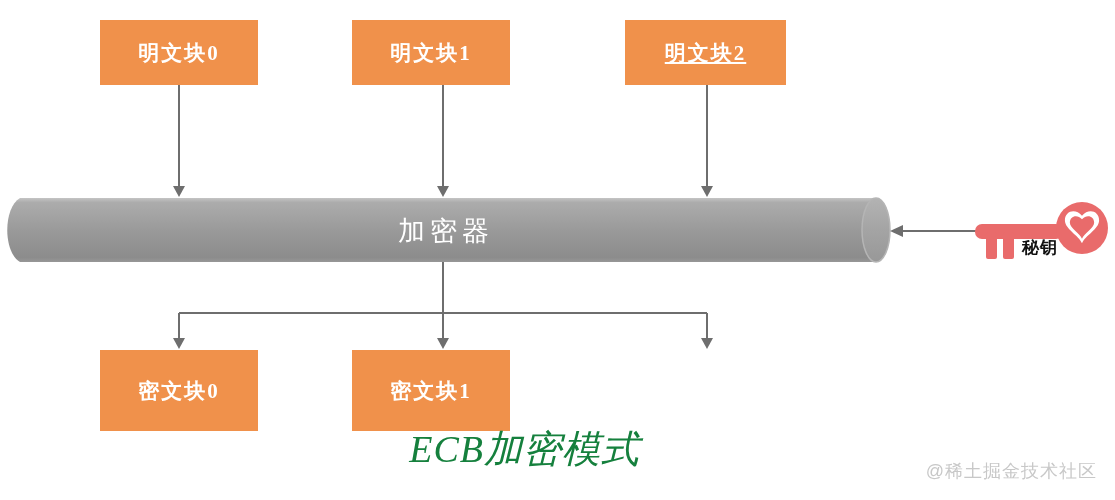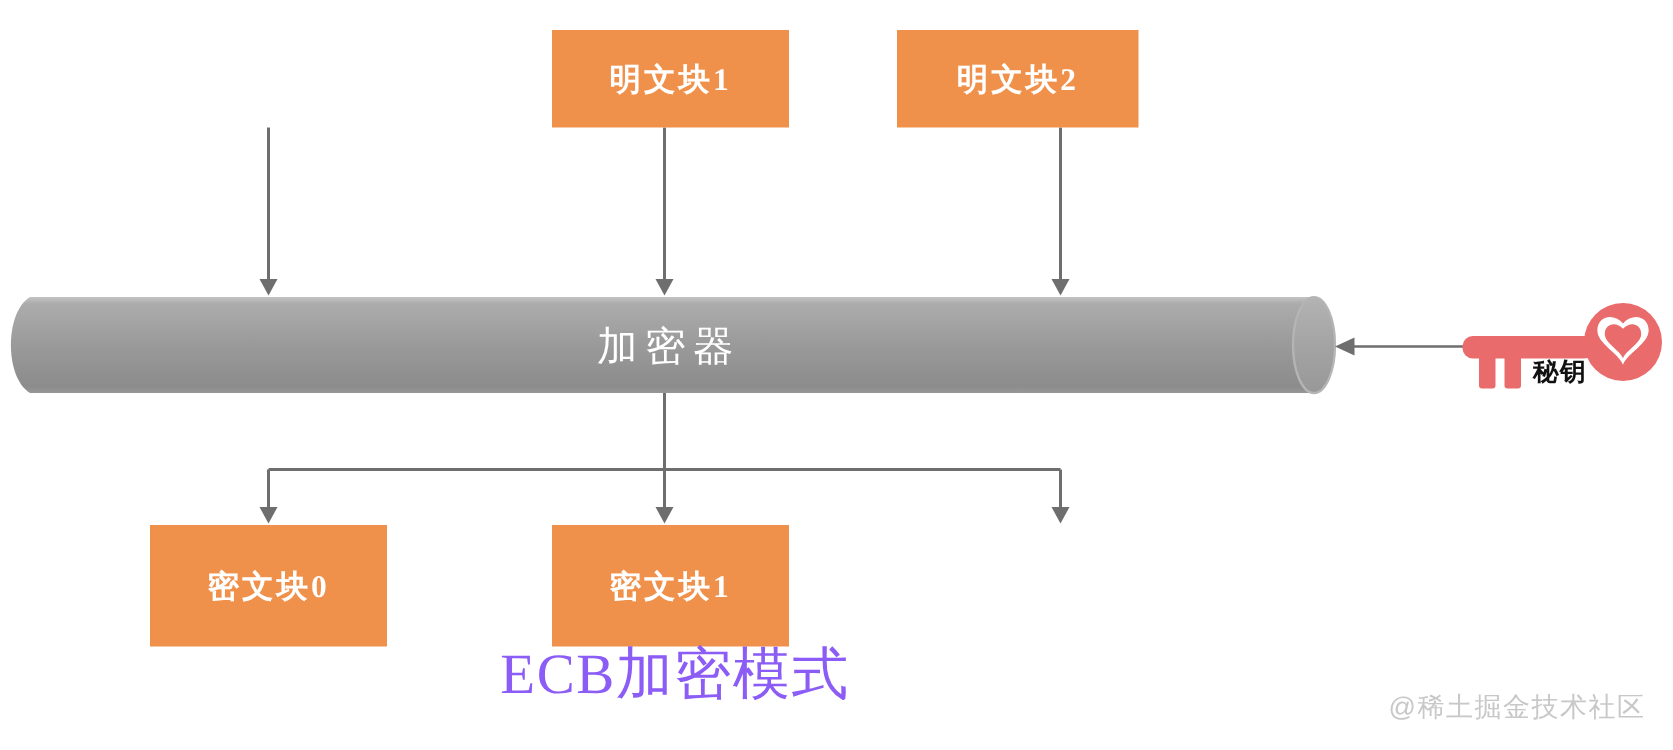--- a/index.html
+++ b/index.html
@@ -26,32 +26,33 @@
     align-items: center;
     justify-content: center;
     font-size: 21px;
     font-weight: 700;
     letter-spacing: 2px;
     font-family: "Liberation Serif", "DejaVu Serif", serif;
   }
   .block.row-top { top: 20px; }
   .block.row-bottom { top: 350px; height: 81px; }
   .b-col0 { left: 100px; }
-  .b-col1 { left: 368px; }
-  .b-col2 { left: 598px; width: 161px; }
+  .b-col1 { left: 352px; }
+  .b-col2 { left: 625px; width: 161px; text-decoration: underline; }
   .title {
     position: absolute;
     left: 260px;
     top: 424px;
     width: 380px;
-    text-align: center;
+    text-align: right;
     font-size: 38px;
-    color: #8b5cf6;
+    color: #15803d;
     letter-spacing: 1px;
     font-family: "Liberation Serif", "DejaVu Serif", serif;
+    font-style: italic;
   }
   .watermark {
     position: absolute;
     right: 18px;
     top: 459px;
     font-size: 18px;
     color: #C8C8C8;
     letter-spacing: 1px;
     font-family: "Liberation Sans", "DejaVu Sans", sans-serif;
   }
@@ -124,20 +125,21 @@
       <rect x="975" y="224" width="88" height="15" rx="7"></rect>
       <rect x="986" y="232" width="11" height="27" rx="2"></rect>
       <rect x="1003" y="232" width="11" height="27" rx="2"></rect>
       <circle cx="1082" cy="228" r="26"></circle>
       <path d="M 1082 243.2 C 1079.1 235.6 1064.9 228.95 1064.9 220.4 C 1064.9 210.9 1075.4 208.05 1082 215.65 C 1088.6 208.05 1099.1 210.9 1099.1 220.4 C 1099.1 228.95 1084.9 235.6 1082 243.2 Z" fill="#FFFFFF"></path>
       <path d="M 1082 238.8 C 1079.98 233.4 1069.85 228.675 1069.85 222.6 C 1069.85 215.85 1077.3 213.825 1082 219.225 C 1086.7 213.825 1094.15 215.85 1094.15 222.6 C 1094.15 228.675 1084.02 233.4 1082 238.8 Z" fill="#E96B6B"></path>
       <text class="key-label" x="1022" y="253">秘钥</text>
     </g>
   </svg>
 
+  <div class="block row-top b-col0">明文块0</div>
   <div class="block row-top b-col1">明文块1</div>
   <div class="block row-top b-col2">明文块2</div>
 
   <div class="block row-bottom b-col0">密文块0</div>
   <div class="block row-bottom b-col1">密文块1</div>
 
   <div class="title">ECB加密模式</div>
 
   <div class="watermark">@稀土掘金技术社区</div>
 

